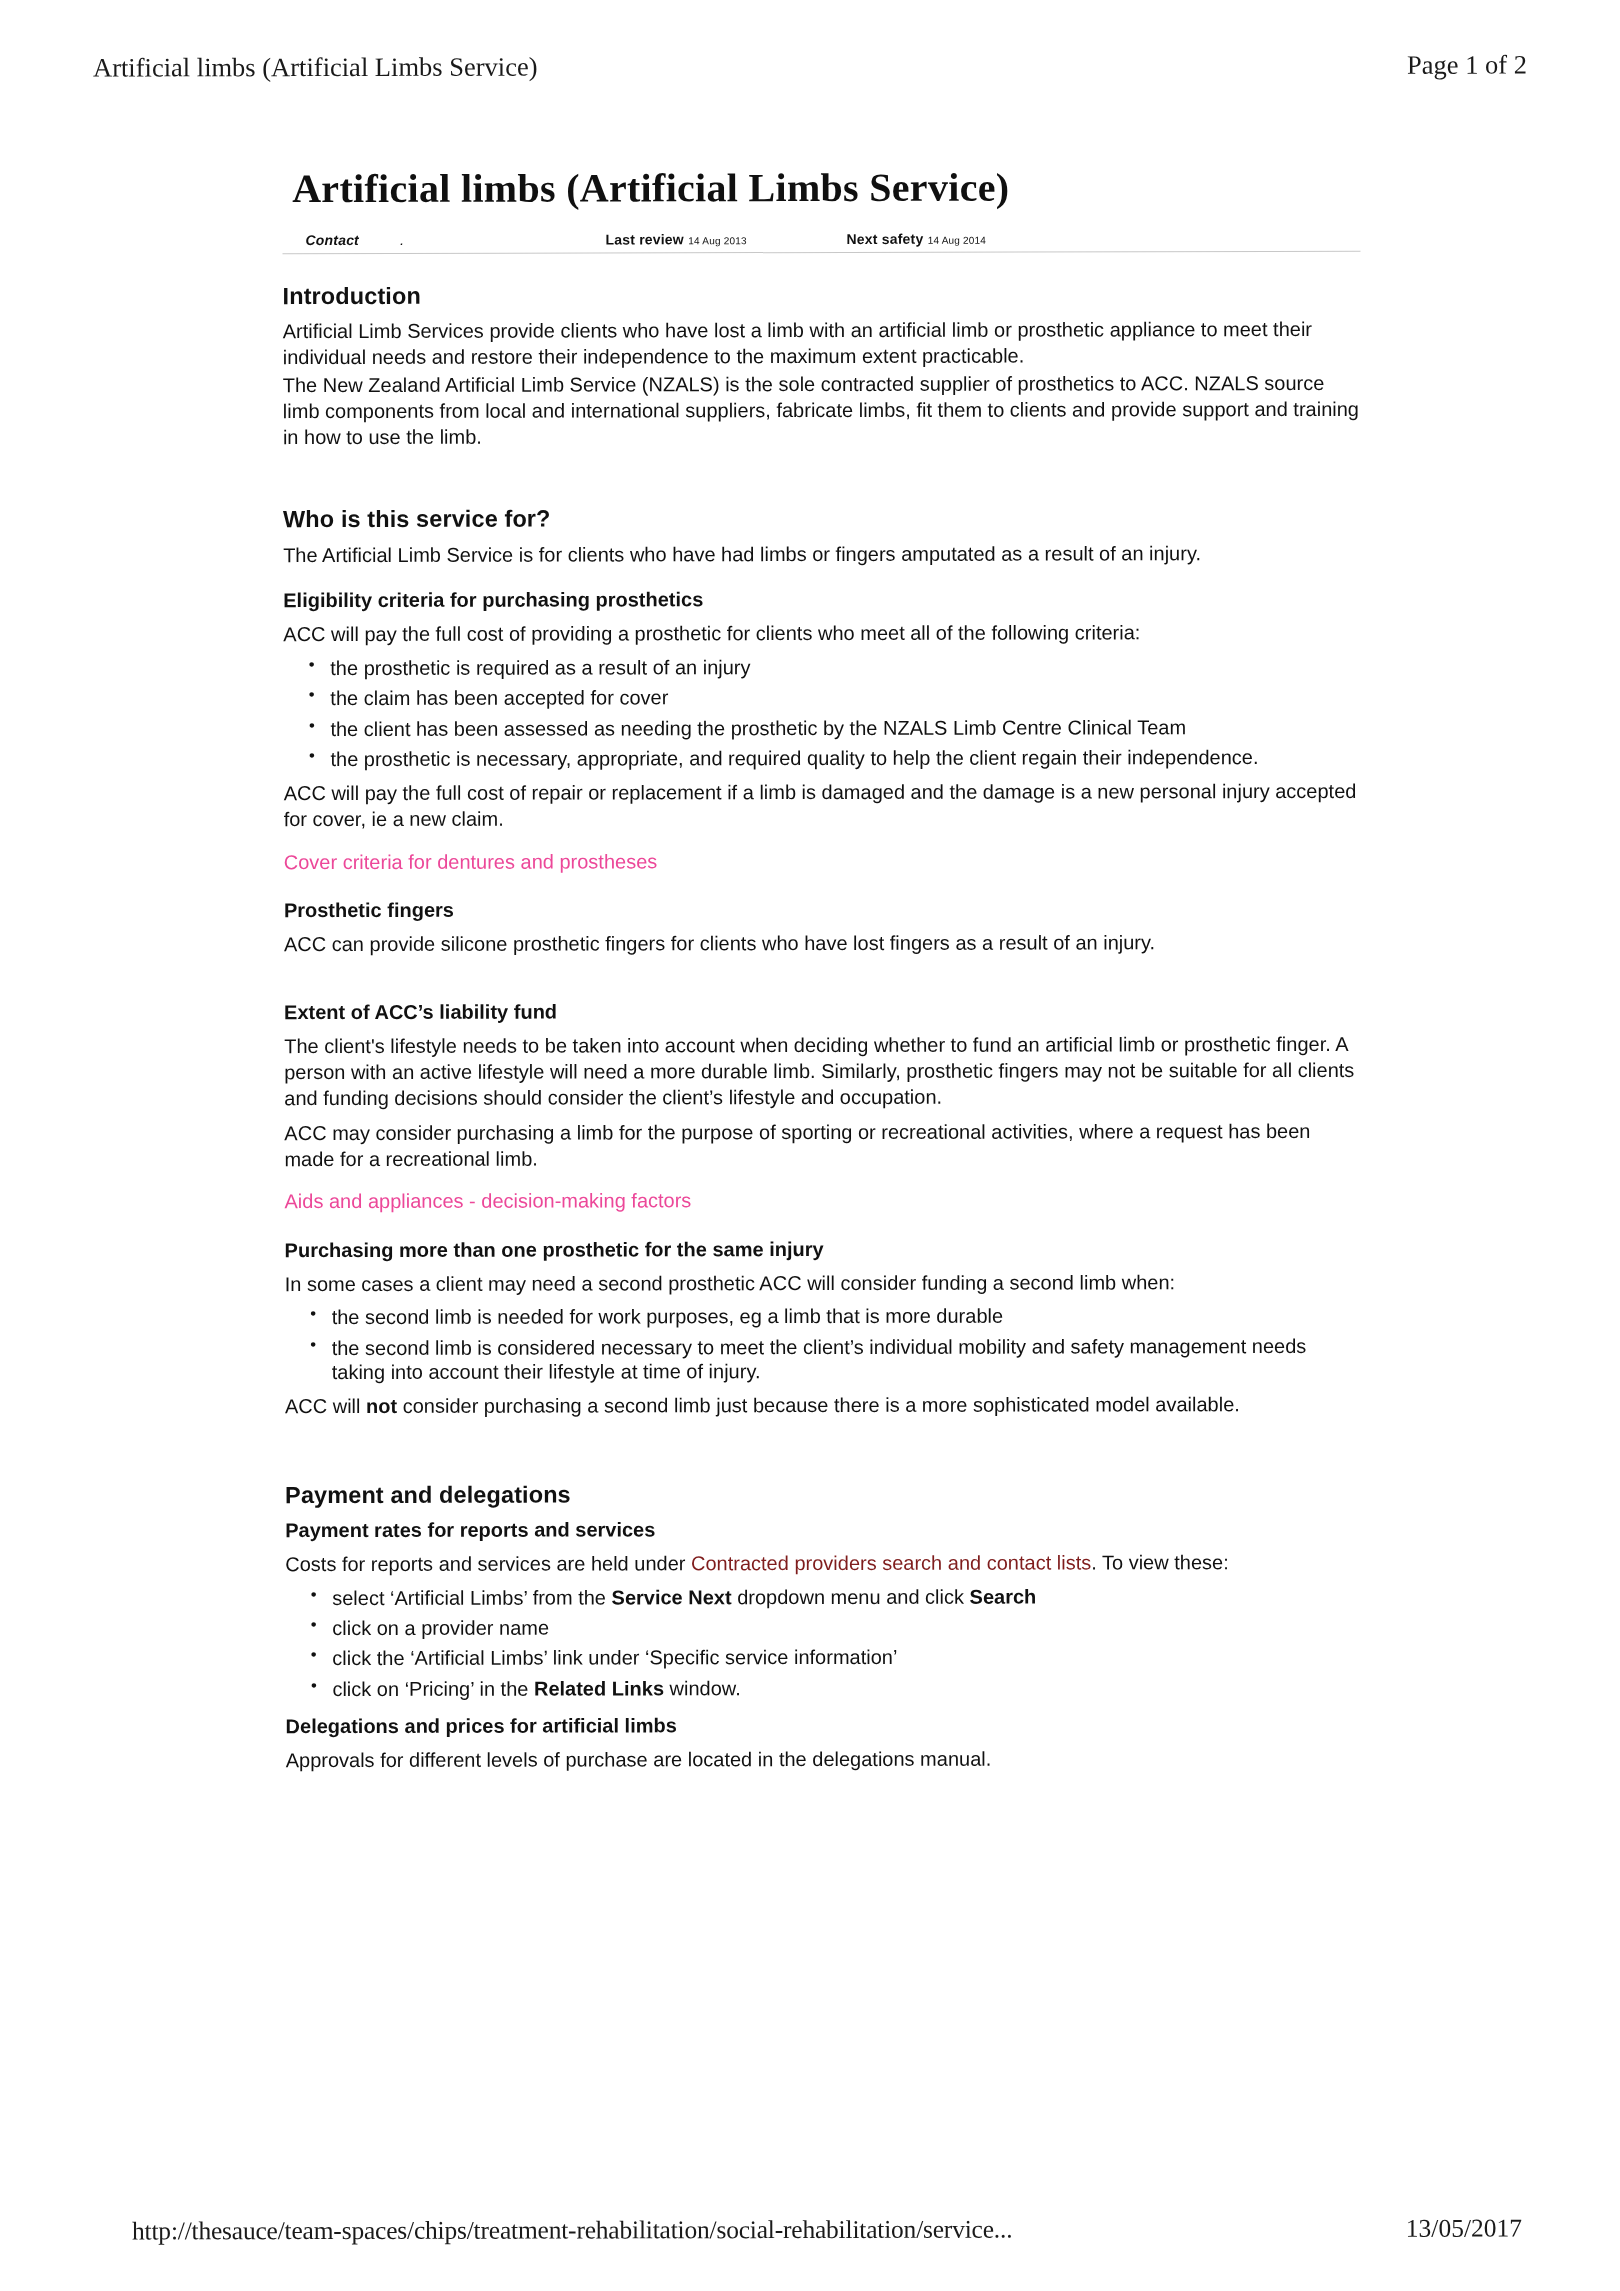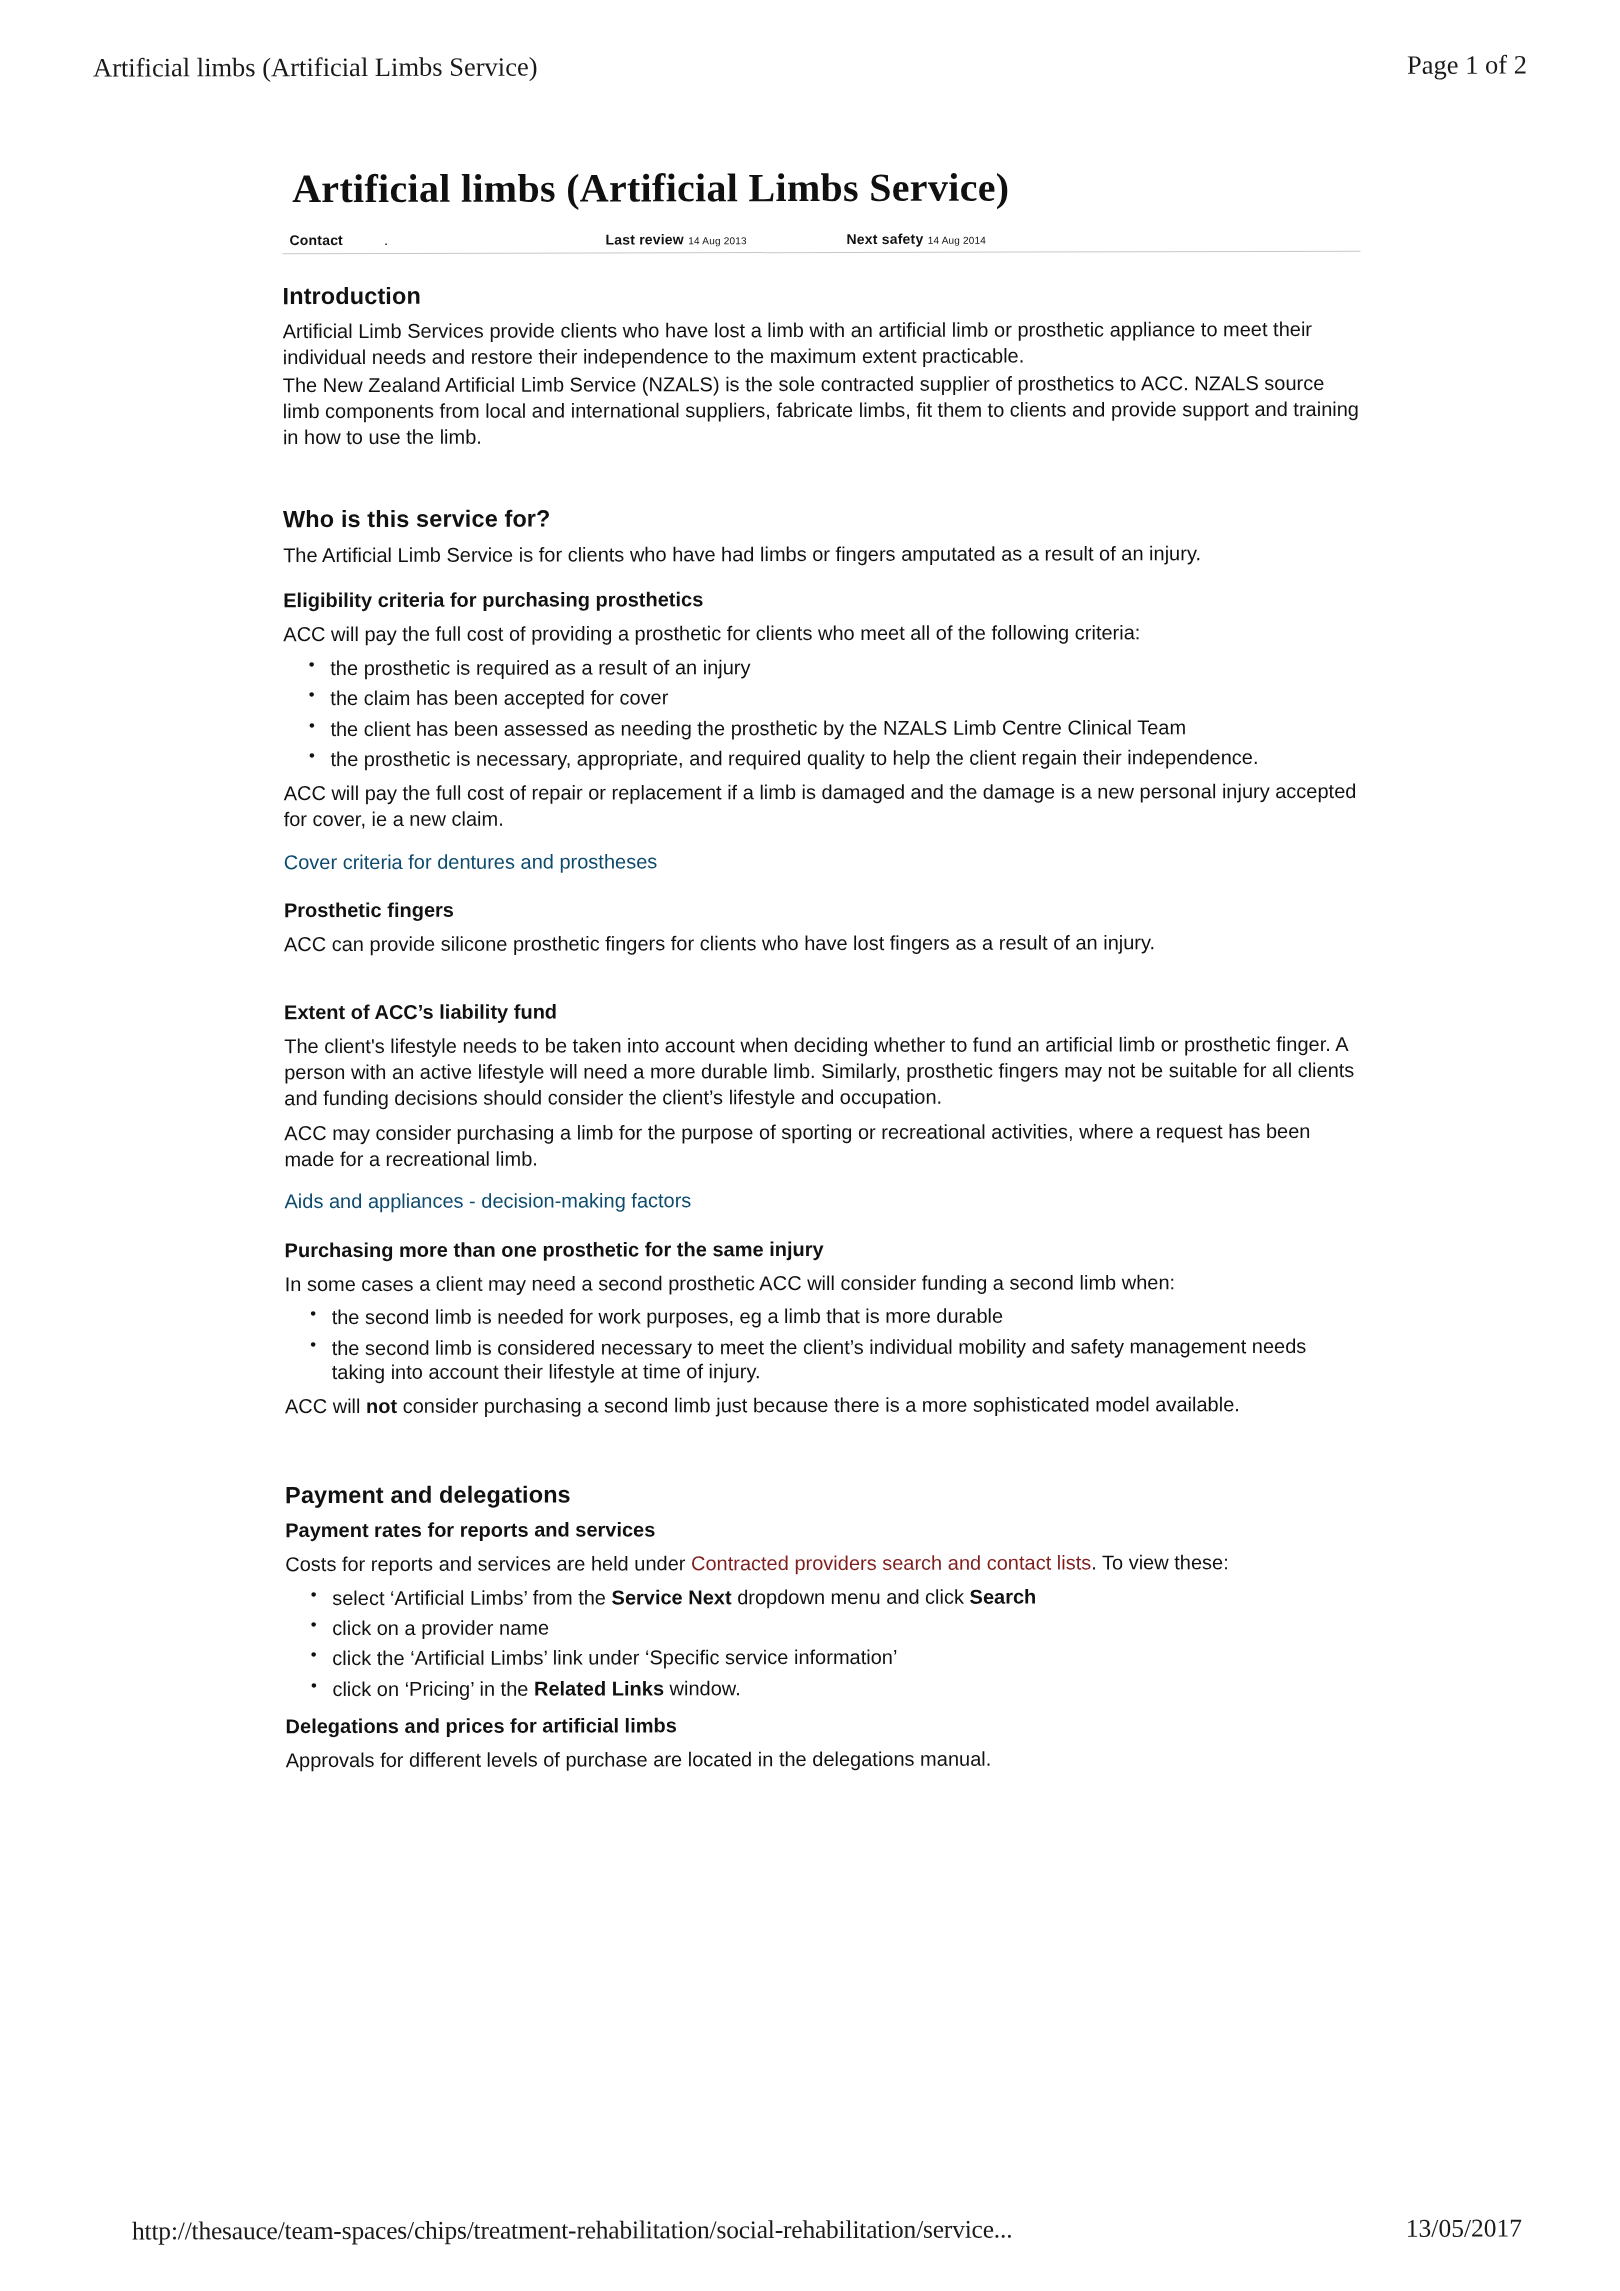--- a/index.html
+++ b/index.html
@@ -74,21 +74,21 @@
     margin: 7.8px 0 3.9px 0;
     border-bottom: 1px solid #c8c8c8;
   }
   .meta {
     position: absolute;
     font-size: 15px;
     color: #111;
     letter-spacing: 0.2px;
     bottom: 4.9px;
   }
-  .meta-contact { left: 7px; }
+  .meta-contact { left: 23px; font-style: italic; }
   .meta-contact .dot { margin-left: 41px; }
   .meta-last { left: 323px; }
   .meta-next { left: 564px; }
   .meta-label { font-weight: bold; font-size: 14px; }
   .meta-val { font-size: 10px; }
 
   h2.sec {
     font-size: 23.5px;
     font-weight: bold;
     margin: 29px 0 7.8px 0;
@@ -103,21 +103,21 @@
   }
   p.body {
     font-size: 20px;
     line-height: 1.30;
     margin: 8.8px 0;
     color: #111;
   }
   p.tight { margin: 2px 0; }
   a.link {
     font-size: 20px;
-    color: #0c4a6e;
+    color: #ec4899;
     text-decoration: none;
     display: inline-block;
     margin: 9.8px 0 3.9px 0;
   }
   a.inline-link {
     color: #7f1d1d;
     text-decoration: none;
   }
   ul.bullets {
     margin: 5.9px 0 5.9px 0;

